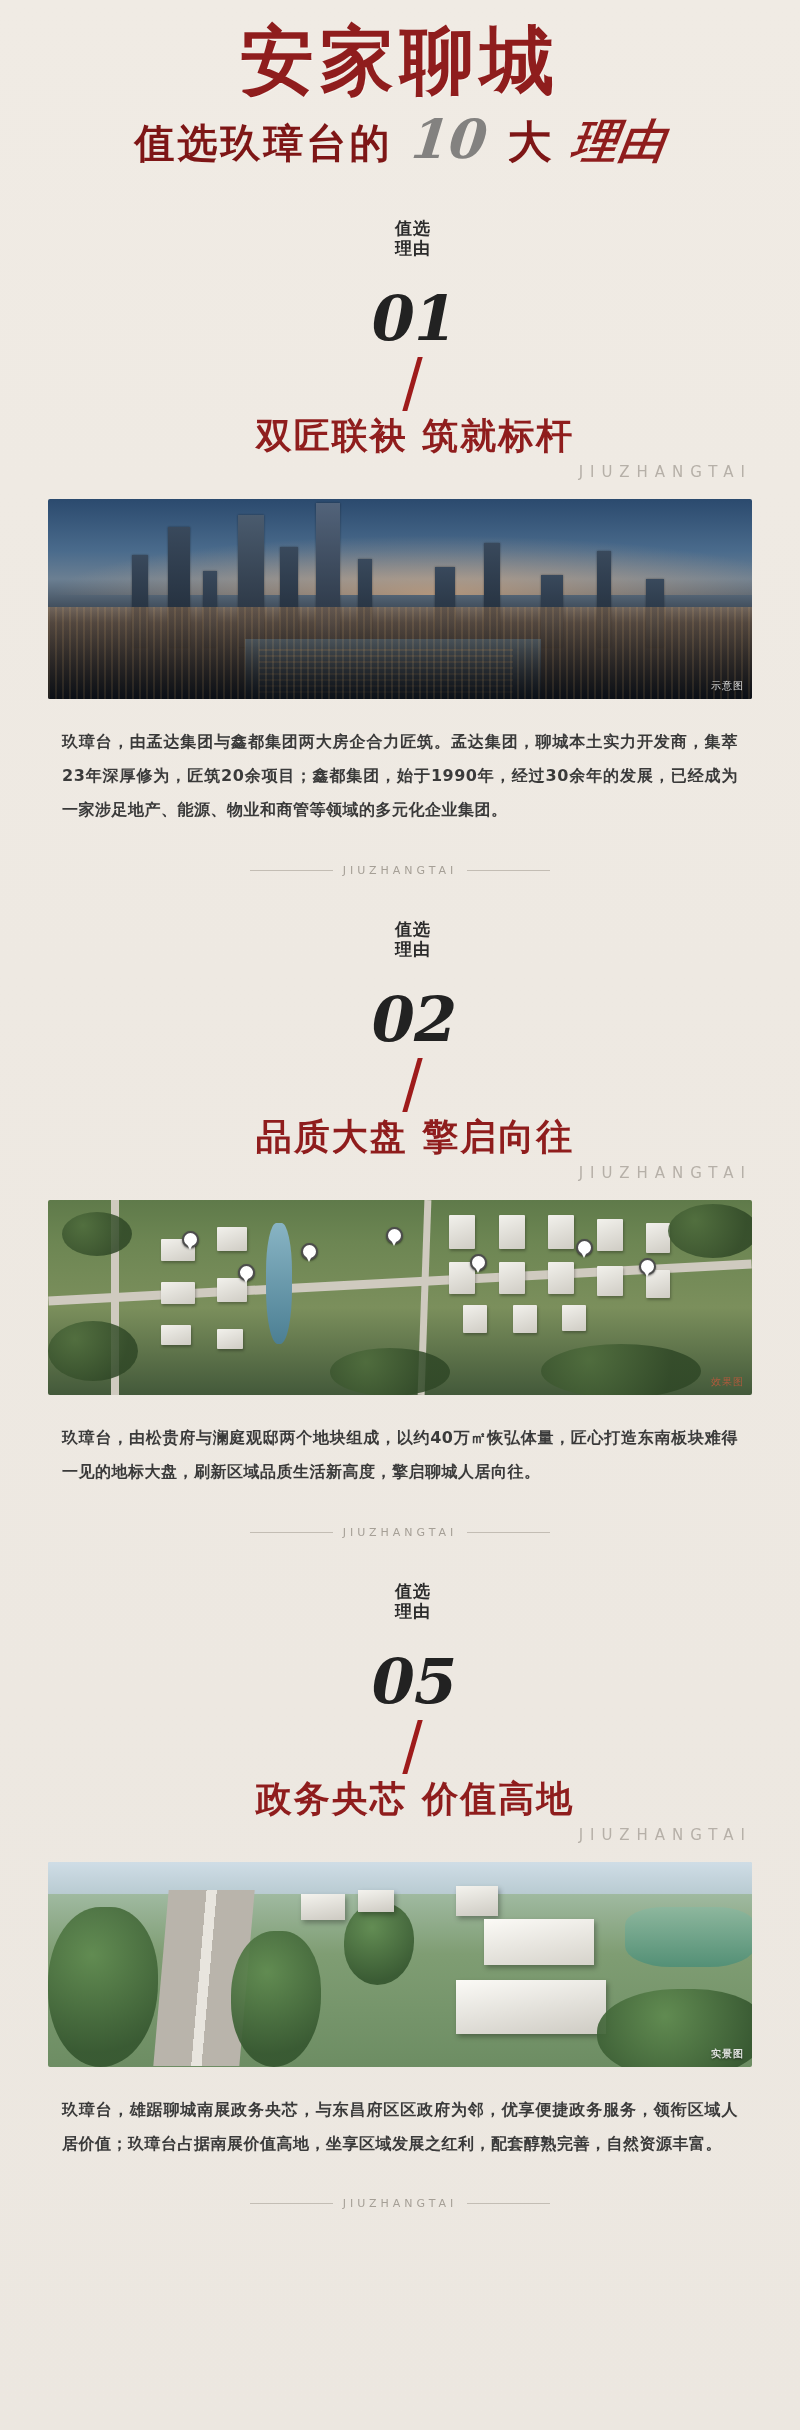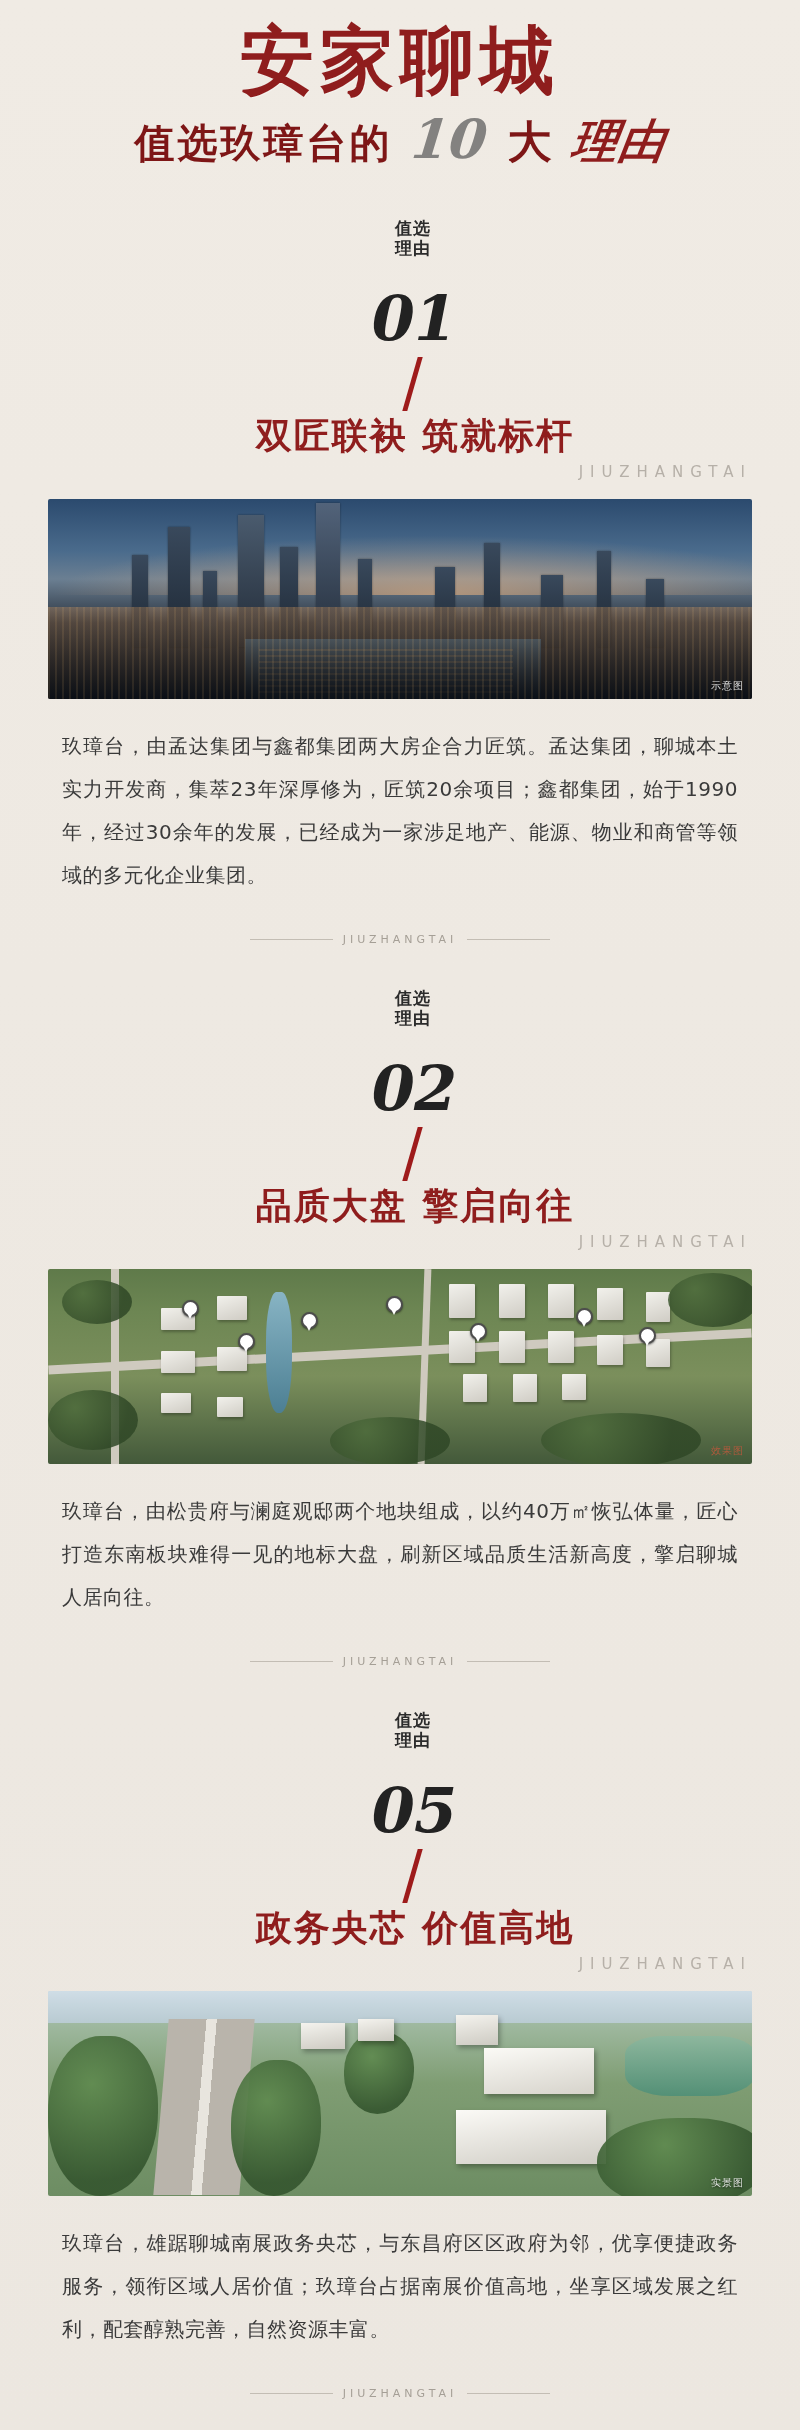--- a/index.html
+++ b/index.html
@@ -155,20 +155,21 @@
   
   .photo {
     margin: 18px 48px 0 48px;
     height: 200px;
     border-radius: 2px;
     position: relative;
     overflow: hidden;
   }
   .photo-tall {
     height: 205px;
+    font-weight: bold;
   }
 
   
   .p1 {
     background:
       linear-gradient(180deg, #2b4a6e 0%, #4a6b8c 26%, #6b7f92 40%, #2b3440 62%, #141b24 100%);
   }
   .p1 .sky-glow {
     position: absolute; left: 0; right: 0; top: 18%; height: 30%;
     background: radial-gradient(ellipse at 55% 100%, rgba(255,190,130,0.55), rgba(255,190,130,0) 70%);
@@ -282,25 +283,26 @@
   .p3 .pond {
     position: absolute;
     background: linear-gradient(180deg, #8cb79e, #4f8f77);
     border-radius: 30% 30% 35% 35%;
     opacity: .9;
   }
 
   
   .body-text {
     margin: 26px 62px 0 62px;
-    font-size: 20px;
+    font-size: 16px;
     line-height: 2.15;
     color: #3a3a3a;
     text-align: justify;
     letter-spacing: 0.5px;
+    font-weight: bold;
   }
 
   
   .divider {
     margin: 36px auto 0 auto;
     width: 300px;
     display: flex;
     align-items: center;
     gap: 10px;
     justify-content: center;

